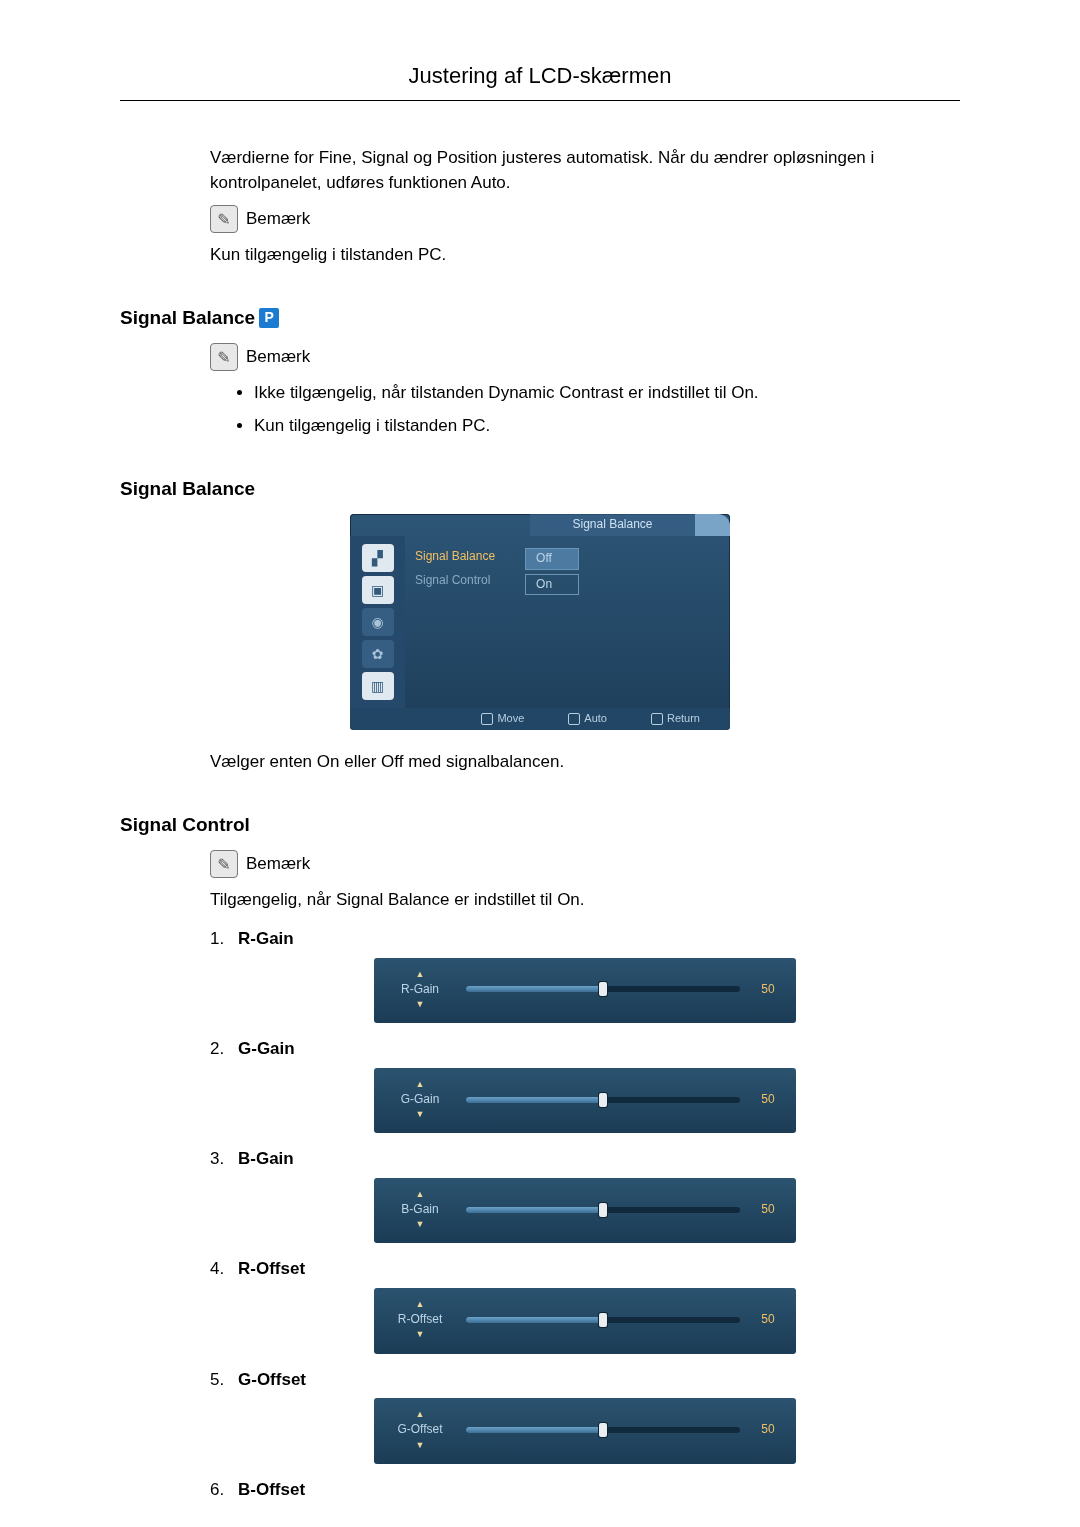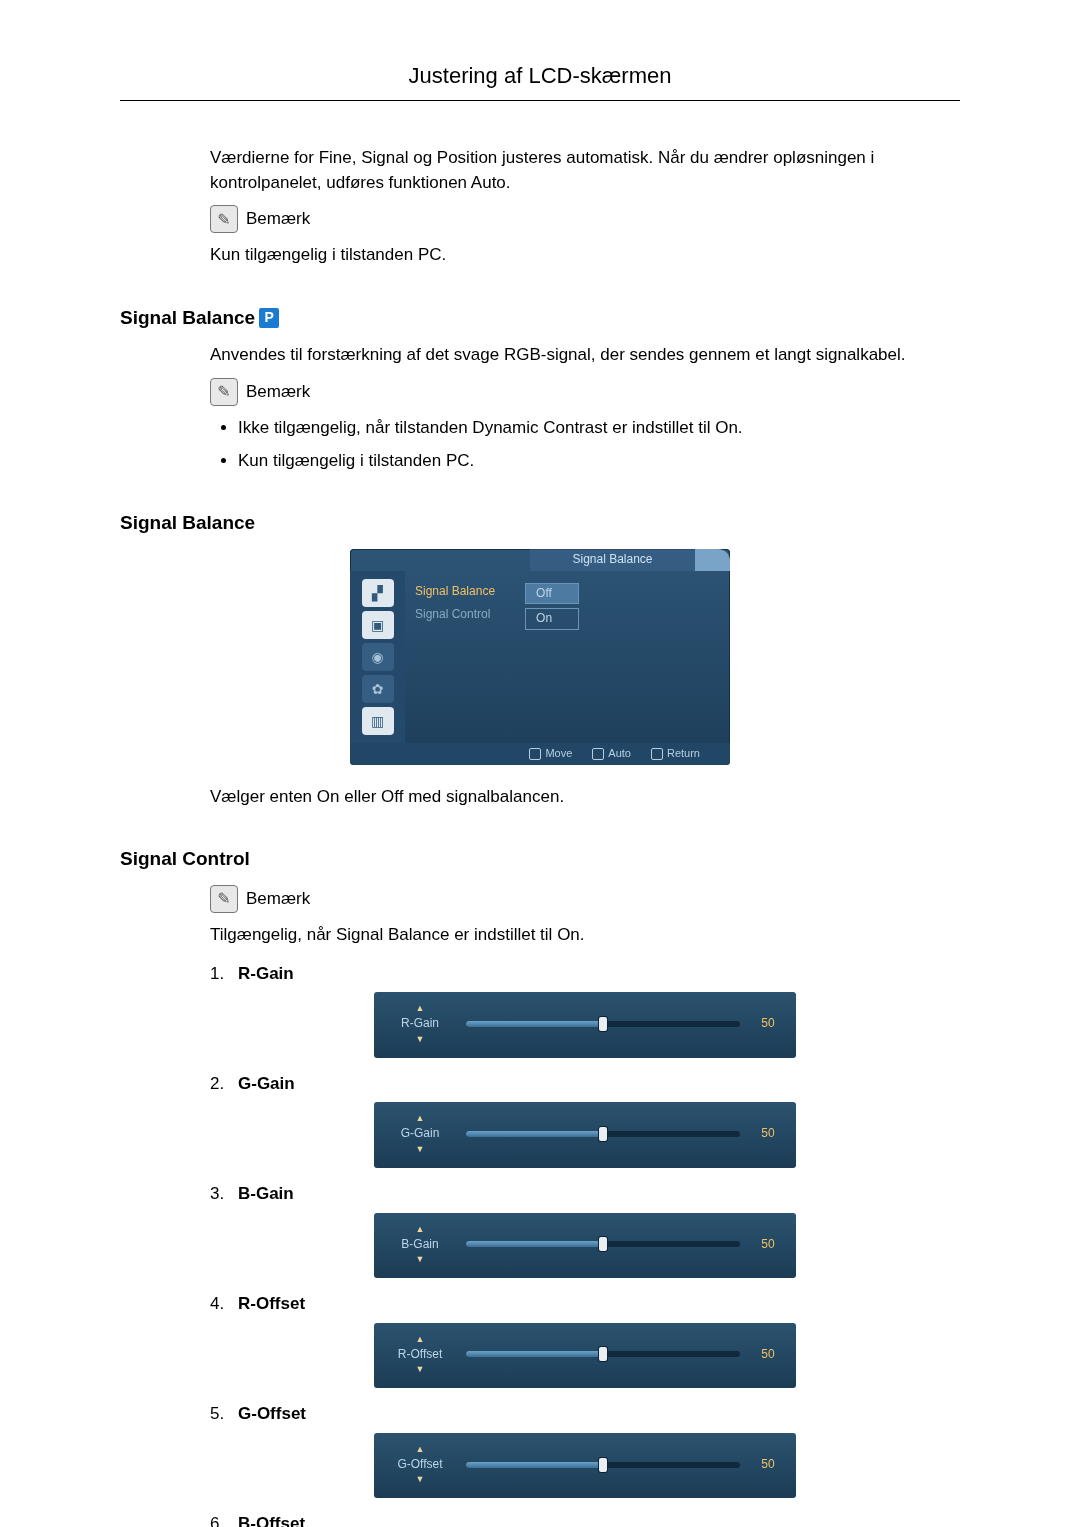--- a/index.html
+++ b/index.html
@@ -51,21 +51,21 @@
     display:flex;
     align-items:center;
     gap:4px;
   }
   .section-heading .p-badge{
     display:inline-flex;align-items:center;justify-content:center;
     width:20px;height:20px;background:#1a7bd1;color:#fff;
     font-size:14px;font-weight:bold;border-radius:2px;
   }
   ul.bullets{margin:6px 0 0 0;padding-left:28px;}
-  ul.bullets li{margin:8px 0;}
+  ul.bullets li{margin:8px 16px;}
   
   .osd{
     width:380px;
     margin:8px auto 20px auto;
     background:linear-gradient(#2d5576,#1d3e5a);
     border-radius:4px;
     overflow:hidden;
     font-size:12px;
     color:#c9dff0;
     box-shadow:0 0 0 1px #163049 inset;
@@ -118,21 +118,21 @@
     font-size:12px;
     min-width:32px;
   }
   .osd-values .val.sel{background:#4c7aa0;}
   .osd-footer{
     background:#224766;
     height:22px;
     display:flex;
     justify-content:flex-end;
     align-items:center;
-    gap:20px;
+    gap:44px;
     padding:0 30px 0 0;
     font-size:11px;
     color:#b7cee0;
   }
   .osd-footer span::before{
     content:"";display:inline-block;width:10px;height:10px;
     border:1px solid #b7cee0;margin-right:4px;vertical-align:middle;
     border-radius:2px;
   }
   
@@ -196,21 +196,20 @@
       <span>Kun tilgængelig i tilstanden </span><b>PC</b><span>.</span>
     </p>
   </div>
 
   <div class="section-heading">
     <span>Signal Balance</span>
     <span class="p-badge">P</span>
   </div>
 
   <div class="body-block">
-    <p class="para">Anvendes til forstærkning af det svage RGB-signal, der sendes gennem et langt signalkabel.</p>
     <div class="note-row">
       <span class="note-icon">✎</span>
       <span class="note-label">Bemærk</span>
     </div>
     <ul class="bullets">
       <li>
         <span>Ikke tilgængelig, når tilstanden </span><b>Dynamic Contrast</b><span> er indstillet til </span><b>On</b><span>.</span>
       </li>
       <li>
         <span>Kun tilgængelig i tilstanden </span><b>PC</b><span>.</span>

